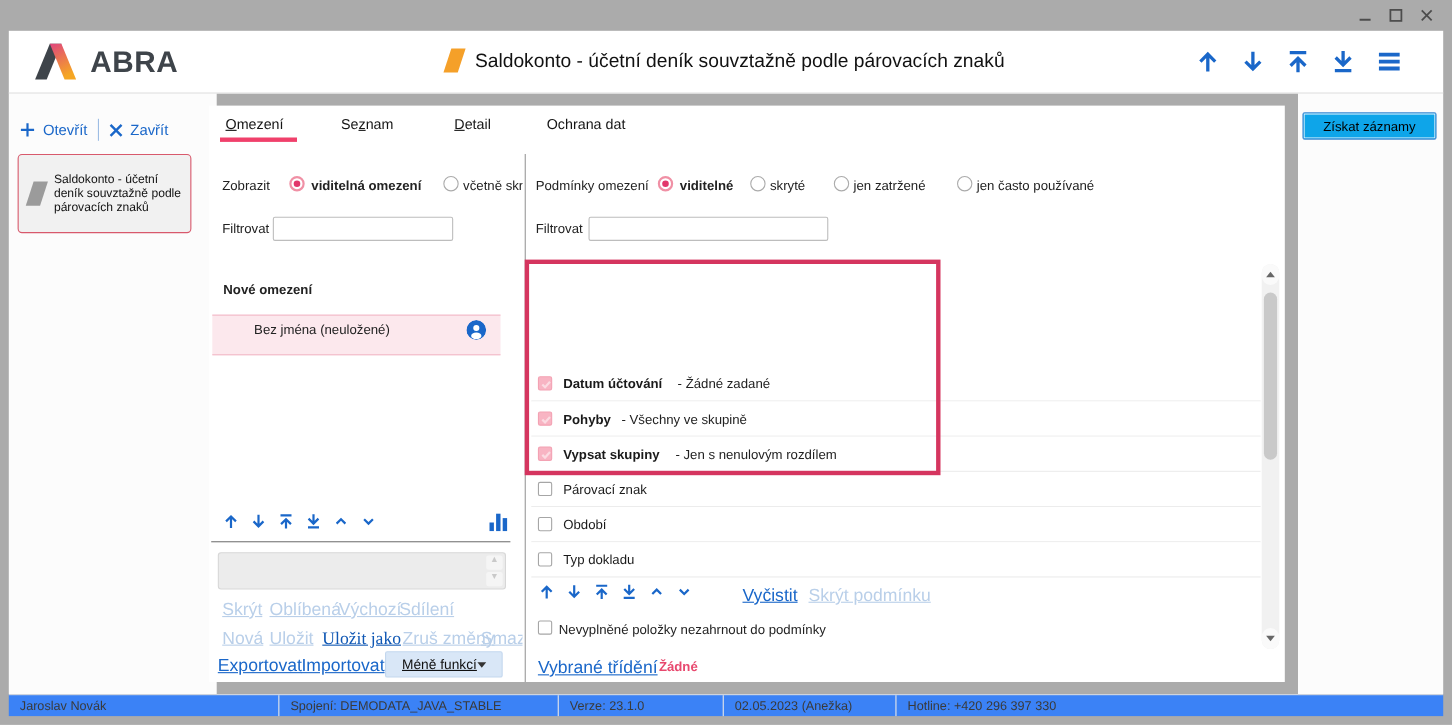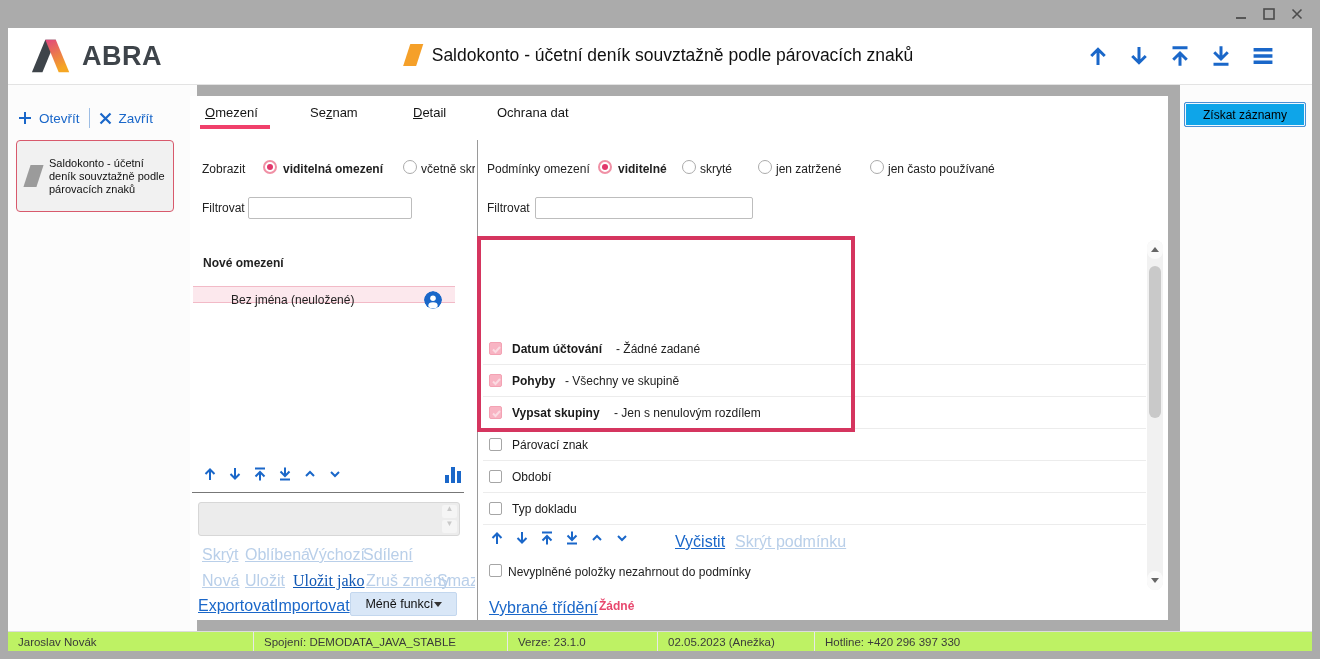--- a/index.html
+++ b/index.html
@@ -50,29 +50,29 @@
   .bold { font-weight:bold; }
   .textinput { position:absolute; height:22px; border:1px solid #bdbdbd; background:#fff; border-radius:2px; font-family:inherit; font-size:12px; padding:0 5px; }
   .radio { position:absolute; width:14px; height:14px; border-radius:50%; border:1px solid #ababab; background:#fff; }
   .radio.sel { border:2px solid #f090a5; }
   .radio.sel::after { content:""; position:absolute; left:2px; top:2px; width:6px; height:6px; border-radius:50%; background:#e2376b; }
 
   .cb { position:absolute; width:13px; height:13px; border:1px solid #a6a6a6; background:#fff; border-radius:2px; }
   .cb.pinkchk { background:#f8b4c3; border-color:#f3a2b3; }
   .cb svg { position:absolute; left:0; top:0; }
 
-  .pink-row { position:absolute; left:3px; top:190px; width:262px; height:17px; background:#fce8ed; border-top:1px solid #f2bac7; border-bottom:1px solid #f2bac7; }
+  .pink-row { position:absolute; left:3px; top:190px; width:262px; height:37px; background:#fce8ed; border-top:1px solid #f2bac7; border-bottom:1px solid #f2bac7; }
 
   .hline { position:absolute; height:1px; background:#777; }
 
   .link { font-size:16px; color:#1a67c9; text-decoration:underline; cursor:pointer; white-space:nowrap; }
   .link.dis { color:#b9cfe9; cursor:default; }
   .link.dark { color:#0f57b4;font-family:Liberation Serif, serif; }
 
-  .btn-light { position:absolute; background:#d9e7f7; border:1px solid #c3d7ee; border-radius:2px; display:flex; align-items:center; justify-content:center; font-size:12.5px; color:#111; cursor:pointer; }
+  .btn-light { position:absolute; background:#d9e7f7; border:1px solid #c3d7ee; border-radius:2px; display:flex; align-items:center; justify-content:center; font-size:12.5px; color:#111; cursor:pointer;text-decoration:underline; }
 
   .dis-input { position:absolute; background:#ececec; border:1px solid #d7d7d7; border-radius:3px; }
   .spinner { position:absolute; right:2px; top:2px; width:15px; bottom:2px; display:flex; flex-direction:column; gap:2px; }
   .spin-btn { flex:1; background:#f5f5f5; border-radius:2px; color:#c9c9c9; font-size:8px; line-height:8px; text-align:center; }
 
   
   .cond-area { position:absolute; left:293px; top:140px; width:670px; height:356px; }
   .pink-block { position:absolute; left:0; top:4px; width:663px; height:93px; background:#fbdde6; }
   .cond-row { position:absolute; left:0; width:663px; height:32px; border-bottom:1px solid #ececec; background:#fff; }
   .cond-row .name { position:absolute; left:29px; top:9px; }
@@ -89,21 +89,21 @@
   .tri-up-s { width:0; height:0; border-left:4px solid transparent; border-right:4px solid transparent; border-bottom:5px solid #666; }
   .tri-dn-s { width:0; height:0; border-left:4px solid transparent; border-right:4px solid transparent; border-top:5px solid #666; }
 
   
   .annotation { position:absolute; left:477px; top:236px; width:378px; height:196px; border:4px solid #d5355f; z-index:50; pointer-events:none; }
 
   
   .get-btn { position:absolute; left:4px; top:17px; width:122px; height:25px; background:#0ea5e9; border:1px solid #4a8fd4; border-radius:2px; box-shadow:inset 0 0 0 1px #eef7ff; font-size:12px; color:#000; display:flex; align-items:center; justify-content:center; cursor:pointer; }
 
   
-  .statusbar { position:absolute; left:8px; top:631px; width:1304px; height:20px; background:#bef264; border-top:1px solid #dcdcdc; font-size:11.5px; color:#3a3a3a; display:flex; align-items:center; }
+  .statusbar { position:absolute; left:8px; top:631px; width:1304px; height:20px; background:#3b82f6; border-top:1px solid #dcdcdc; font-size:11.5px; color:#3a3a3a; display:flex; align-items:center; }
   .status-cell { padding-left:10px; height:100%; display:flex; align-items:center; border-right:1px solid #e8e8e8; white-space:nowrap; }
 </style>
 </head>
 <body>
 
 <div class="titlebar">
   <span class="winctl" style="right:72px;">
     <svg width="14" height="14">
         <path d="M2 11h10" stroke="#4c4c4c" stroke-width="1.8" fill="none"></path>
       </svg>

